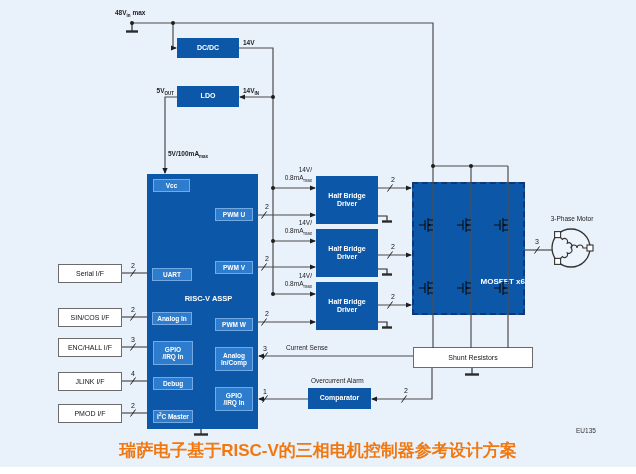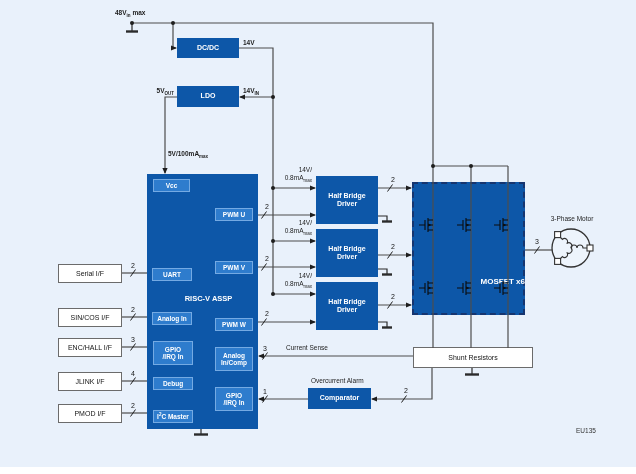--- a/index.html
+++ b/index.html
@@ -255,13 +255,14 @@
       <circle cx="571" cy="248" r="19" fill="#edf4fc" stroke-width="1.3"></circle>
       <path d="M571,248 a3,3 0 0 1 6,0 a3,3 0 0 1 6,0 l4,0"></path>
       <path d="M571,248 a3,3 0 0 0 -4.3,-4.3 a3,3 0 0 0 -4.3,-4.3 l-3.5,-3.5"></path>
       <path d="M571,248 a3,3 0 0 1 -4.3,4.3 a3,3 0 0 1 -4.3,4.3 l-3.5,3.5"></path>
       <rect x="587" y="245" width="6" height="6" fill="#fff"></rect>
       <rect x="554.6" y="231.6" width="6" height="6" fill="#fff"></rect>
       <rect x="554.6" y="258.4" width="6" height="6" fill="#fff"></rect>
     </g>
   </svg>
 
+  <div class="caption">瑞萨电子基于RISC-V的三相电机控制器参考设计方案</div>
 </div>
 
 </body></html>

